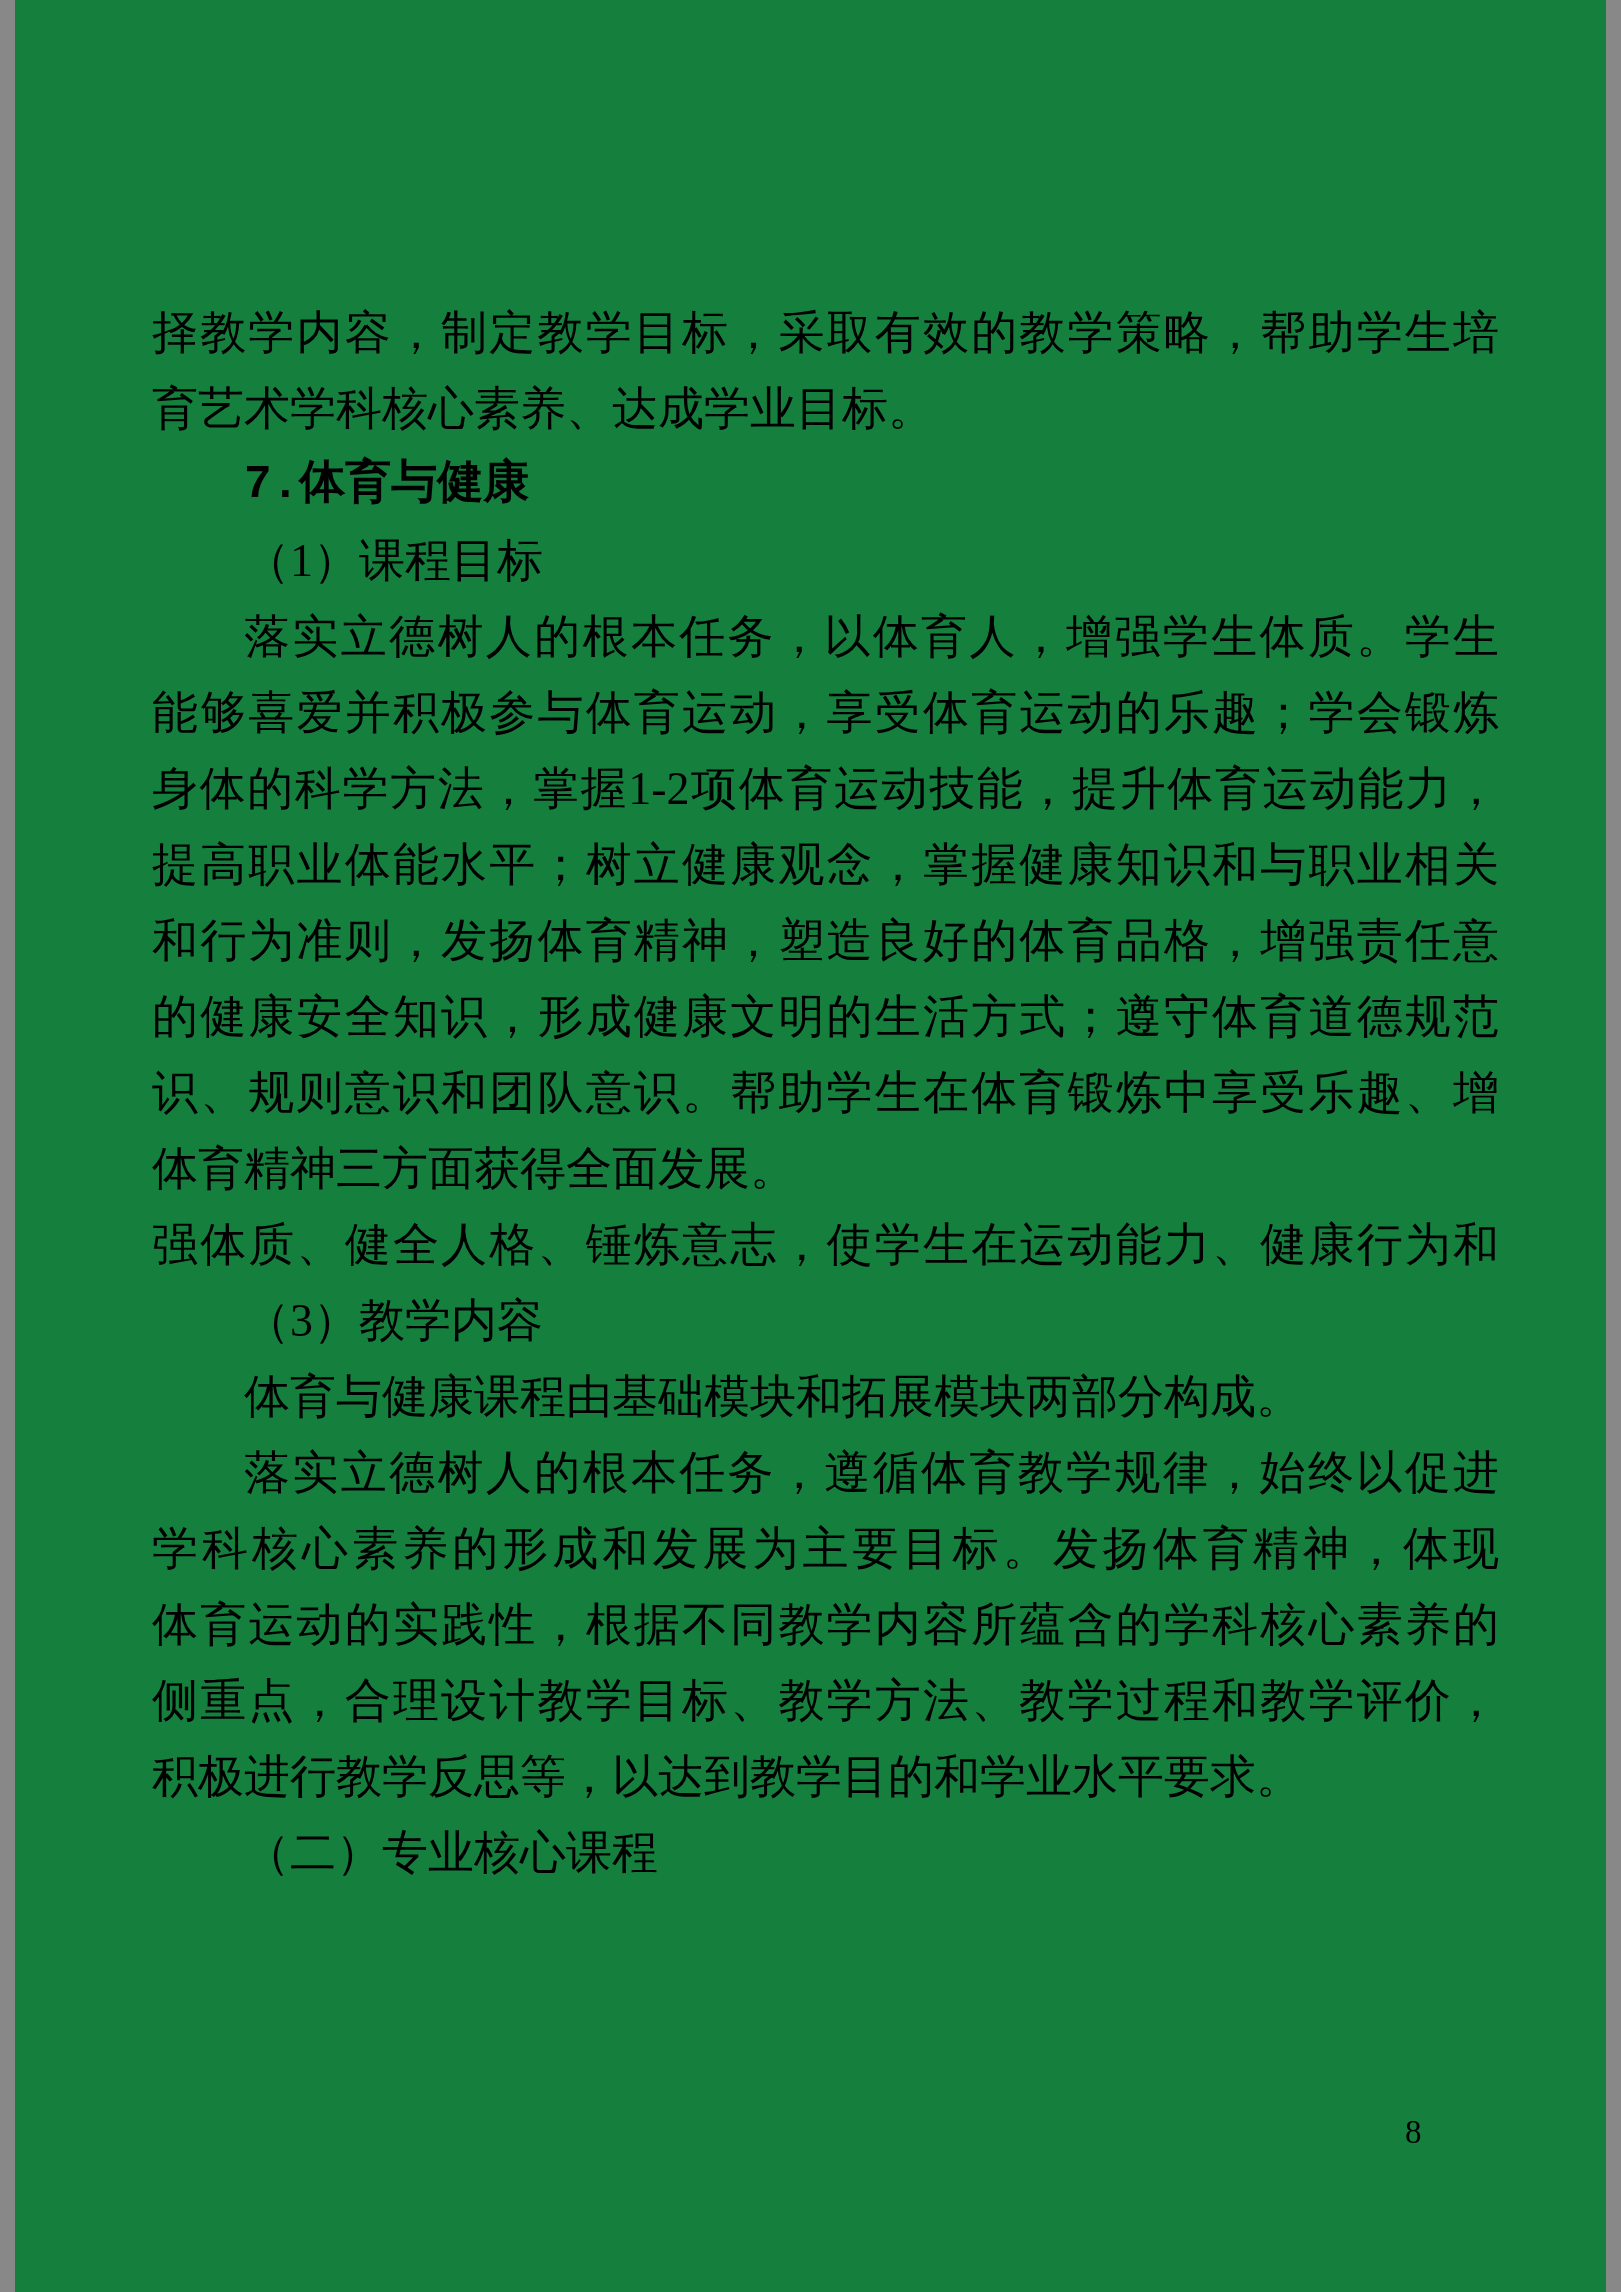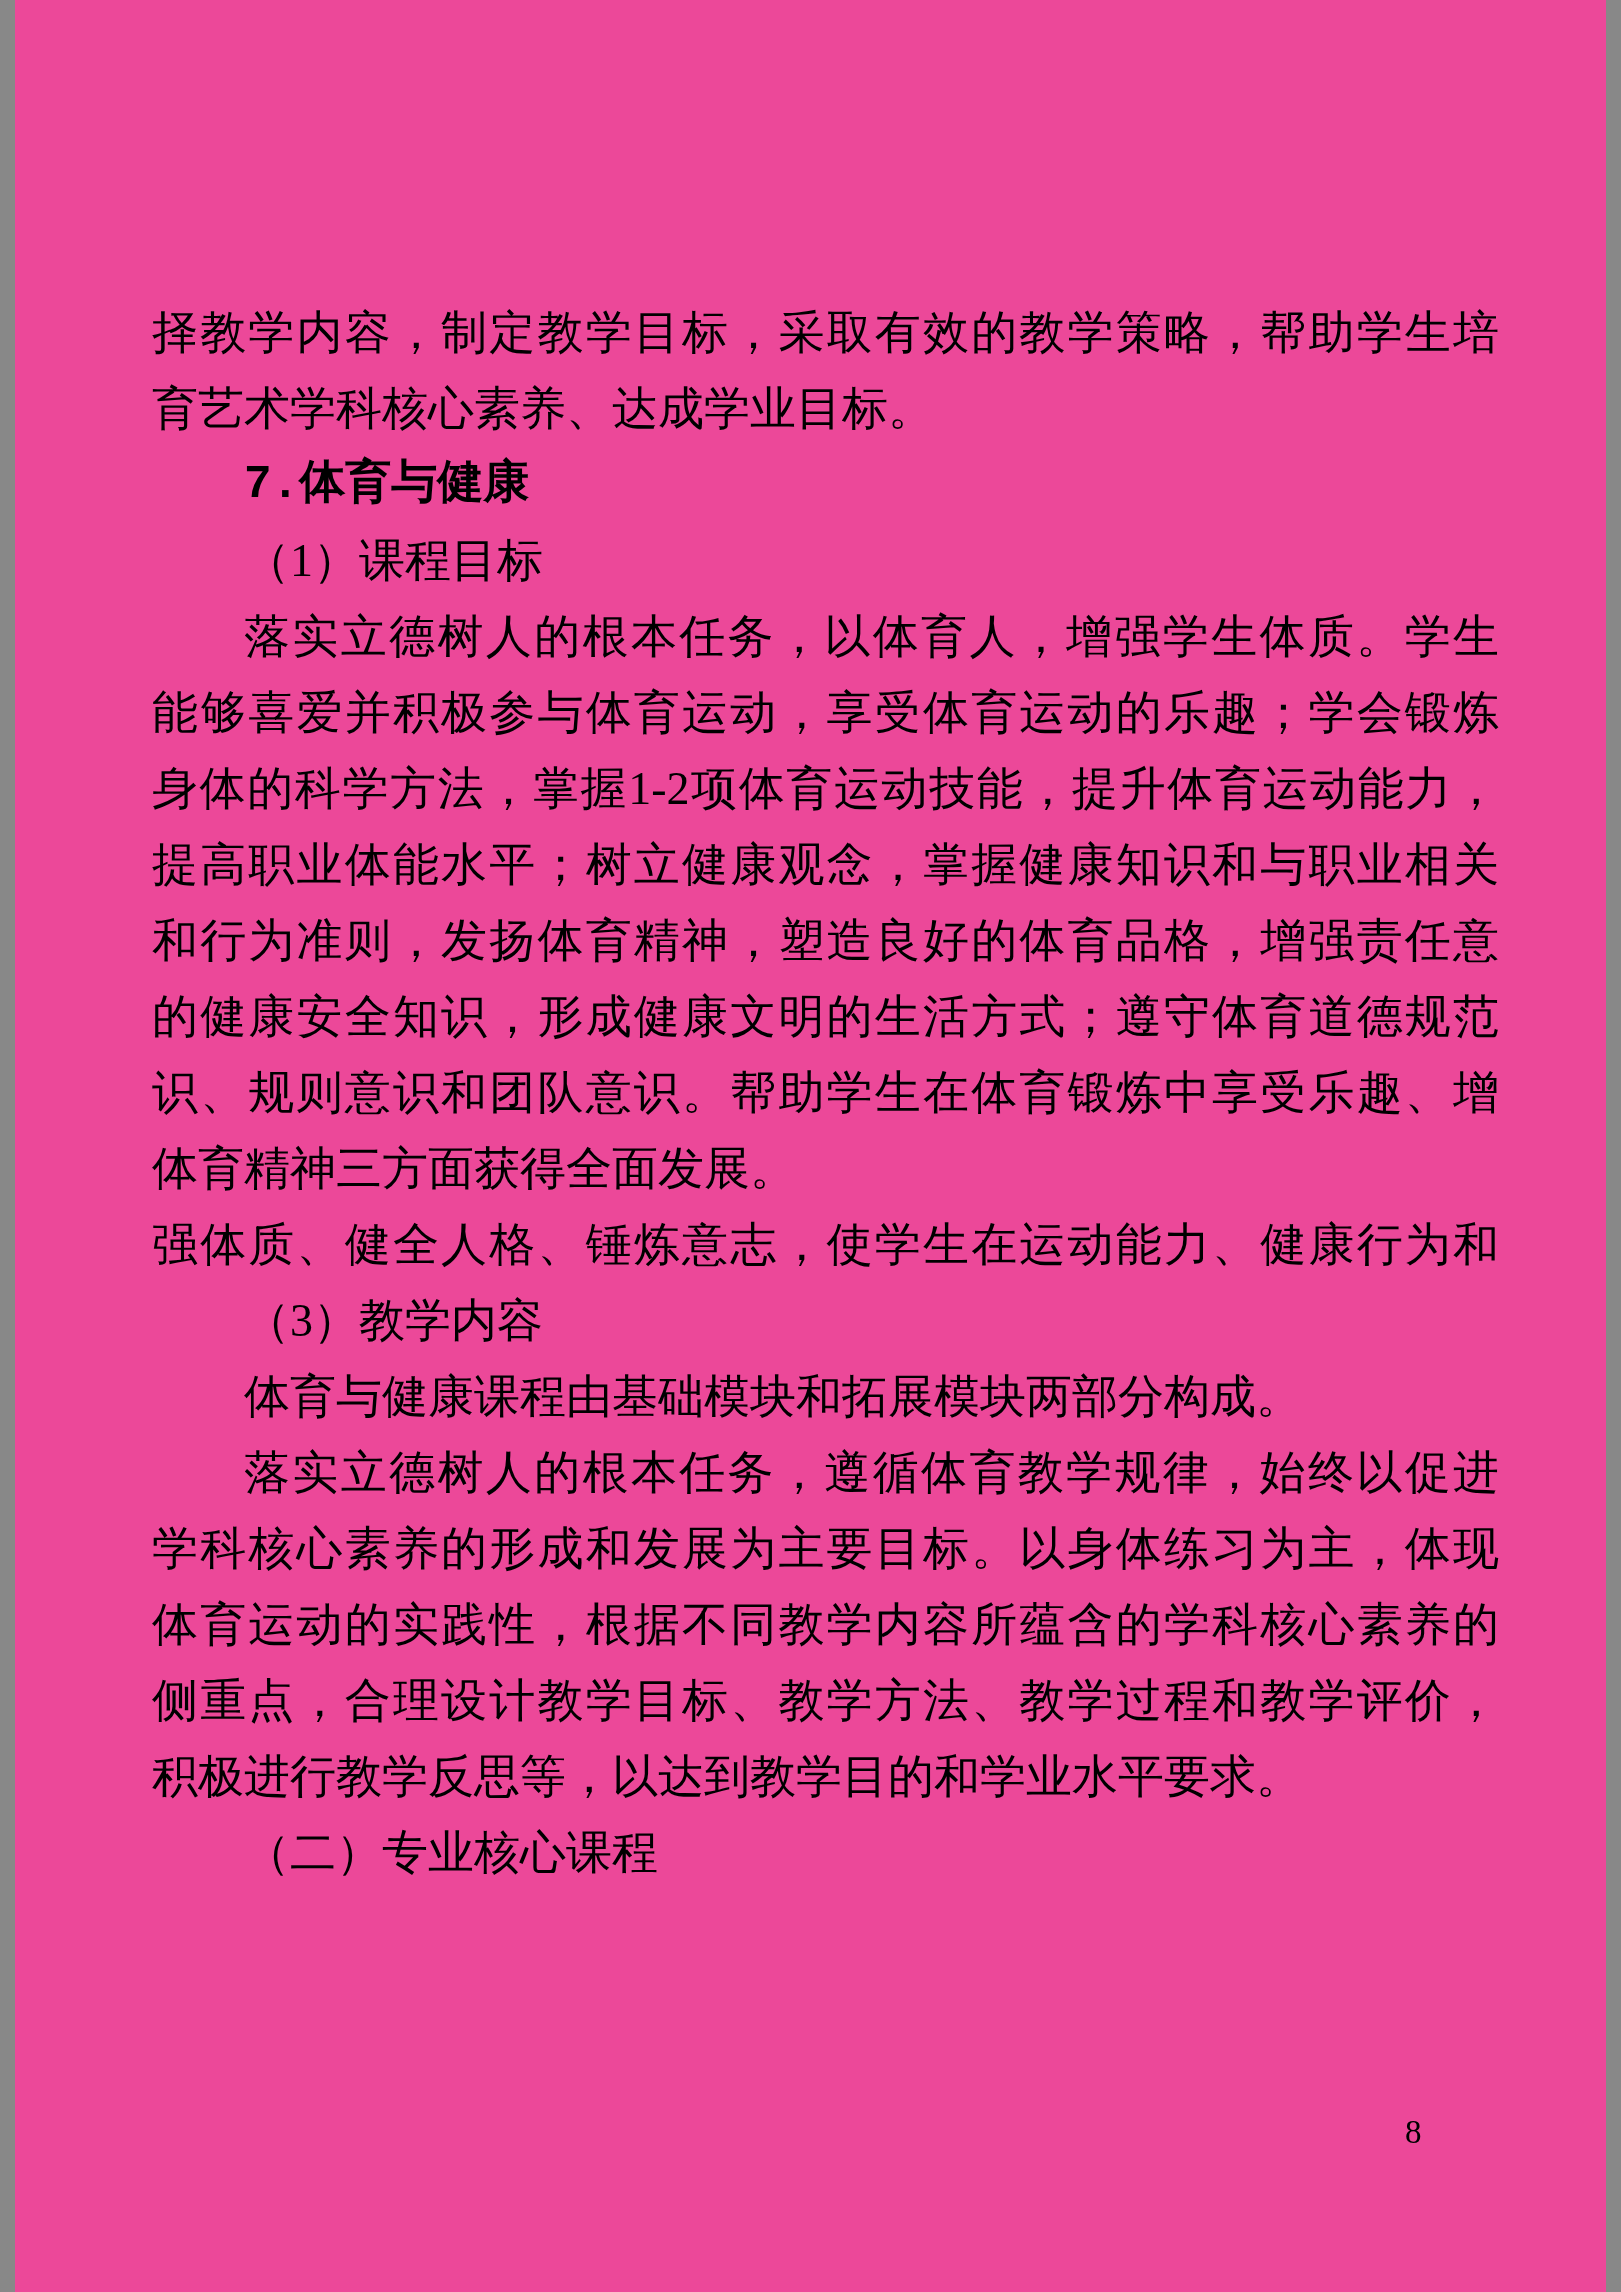--- a/index.html
+++ b/index.html
@@ -5,21 +5,21 @@
   html, body {
     margin: 0;
     padding: 0;
     background: #888;
   }
   .page {
     position: relative;
     width: 1591px;
     height: 2293px;
     margin: 0 auto;
-    background: #ec4899;
+    background: #15803d;
     color: #000000;
     font-family: "Liberation Serif", "DejaVu Serif", serif;
     overflow: hidden;
   }
   .content {
     position: absolute;
     left: 137px;
     top: 295px;
     width: 1347px;
   }
@@ -66,21 +66,21 @@
     <div class="line jl">身体的科学方法，掌握1-2项体育运动技能，提升体育运动能力，</div>
     <div class="line jl">提高职业体能水平；树立健康观念，掌握健康知识和与职业相关</div>
     <div class="line jl">和行为准则，发扬体育精神，塑造良好的体育品格，增强责任意</div>
     <div class="line jl">的健康安全知识，形成健康文明的生活方式；遵守体育道德规范</div>
     <div class="line jl">识、规则意识和团队意识。帮助学生在体育锻炼中享受乐趣、增</div>
     <div class="line">体育精神三方面获得全面发展。</div>
     <div class="line jl">强体质、健全人格、锤炼意志，使学生在运动能力、健康行为和</div>
     <div class="line ind">（3）教学内容</div>
     <div class="line ind">体育与健康课程由基础模块和拓展模块两部分构成。</div>
     <div class="line ind jl">落实立德树人的根本任务，遵循体育教学规律，始终以促进</div>
-    <div class="line jl">学科核心素养的形成和发展为主要目标。以身体练习为主，体现</div>
+    <div class="line jl">学科核心素养的形成和发展为主要目标。发扬体育精神，体现</div>
     <div class="line jl">体育运动的实践性，根据不同教学内容所蕴含的学科核心素养的</div>
     <div class="line jl">侧重点，合理设计教学目标、教学方法、教学过程和教学评价，</div>
     <div class="line">积极进行教学反思等，以达到教学目的和学业水平要求。</div>
     <div class="line ind">（二）专业核心课程</div>
   </div>
   <div class="page-number">8</div>
 </div>
 
 
 </body></html>

